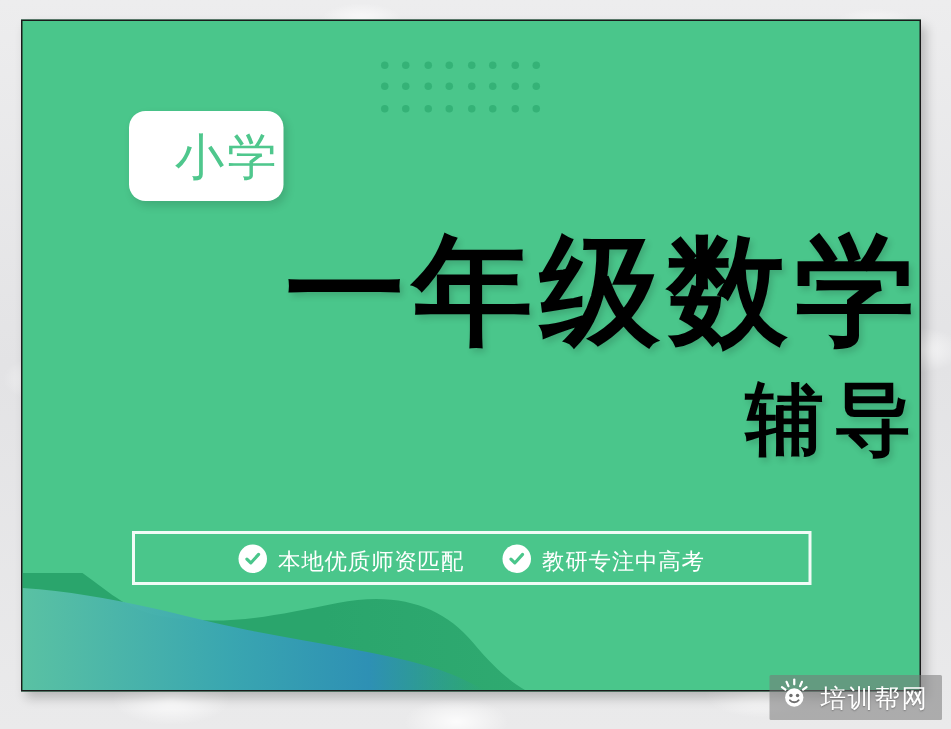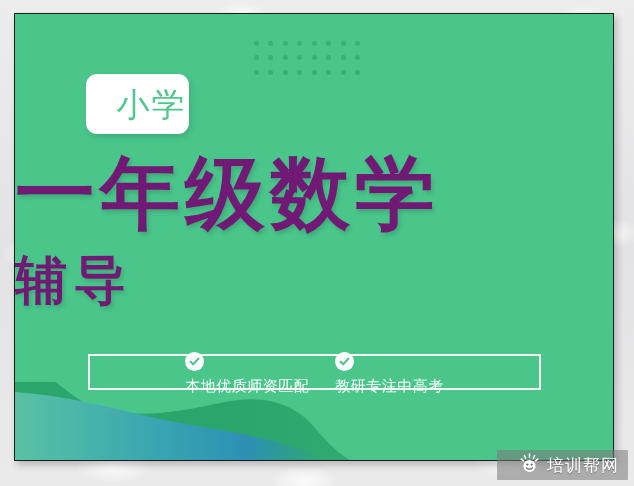--- a/index.html
+++ b/index.html
@@ -55,52 +55,52 @@
     box-shadow:2px 3px 6px rgba(0,0,0,.13);
   }
   #grade-badge span{
     color:#4fc78d;font-size:33px;font-weight:400;letter-spacing:2px;
     line-height:1;
     margin-left:28px;
   }
 
   
   .headline{
-    position:absolute;left:0;width:600px;text-align:left;
-    color:#701a75;font-weight:bold;line-height:1;
+    position:absolute;left:0;width:600px;text-align:right;
+    color:#000000;font-weight:bold;line-height:1;
     text-shadow:2px 3px 4px rgba(0,0,0,.14);
     white-space:nowrap;
   }
   #title-line1{top:140px;font-size:80px;letter-spacing:5px;}
   #title-line2{top:240px;font-size:52px;letter-spacing:7px;}
 
   
   #feature-bar{
     position:absolute;left:73px;top:340px;width:453px;height:36px;
     border:2px solid rgba(255,255,255,.92);
     display:flex;align-items:center;justify-content:center;gap:26px;
     box-sizing:border-box;
   }
-  .feature-item{display:flex;align-items:flex-start;gap:7px;flex-direction:column;}
+  .feature-item{display:flex;align-items:flex-end;gap:7px;}
   .check-icon{
     width:19px;height:19px;border-radius:50%;background:#ffffff;
     display:flex;align-items:center;justify-content:center;flex:0 0 auto;
   }
   .check-icon svg{display:block;}
   .feature-text{
     color:#ffffff;font-size:15px;line-height:1;letter-spacing:.5px;white-space:nowrap;
   }
 
   
   #waves{position:absolute;left:0;bottom:0;width:600px;height:78px;}
 
   
   #watermark{
     position:absolute;right:6px;bottom:6px;height:30px;
-    padding:0 9px 0 22px;
+    padding:0 9px 0 6px;
     background:rgba(120,120,120,.55);
     display:flex;align-items:center;gap:7px;border-radius:1px;
   }
   #watermark .wm-text{
     color:#ffffff;font-size:17px;line-height:1;letter-spacing:1px;white-space:nowrap;
     text-shadow:0 1px 1px rgba(0,0,0,.3);
   }
 </style>
 </head>
 <body>

